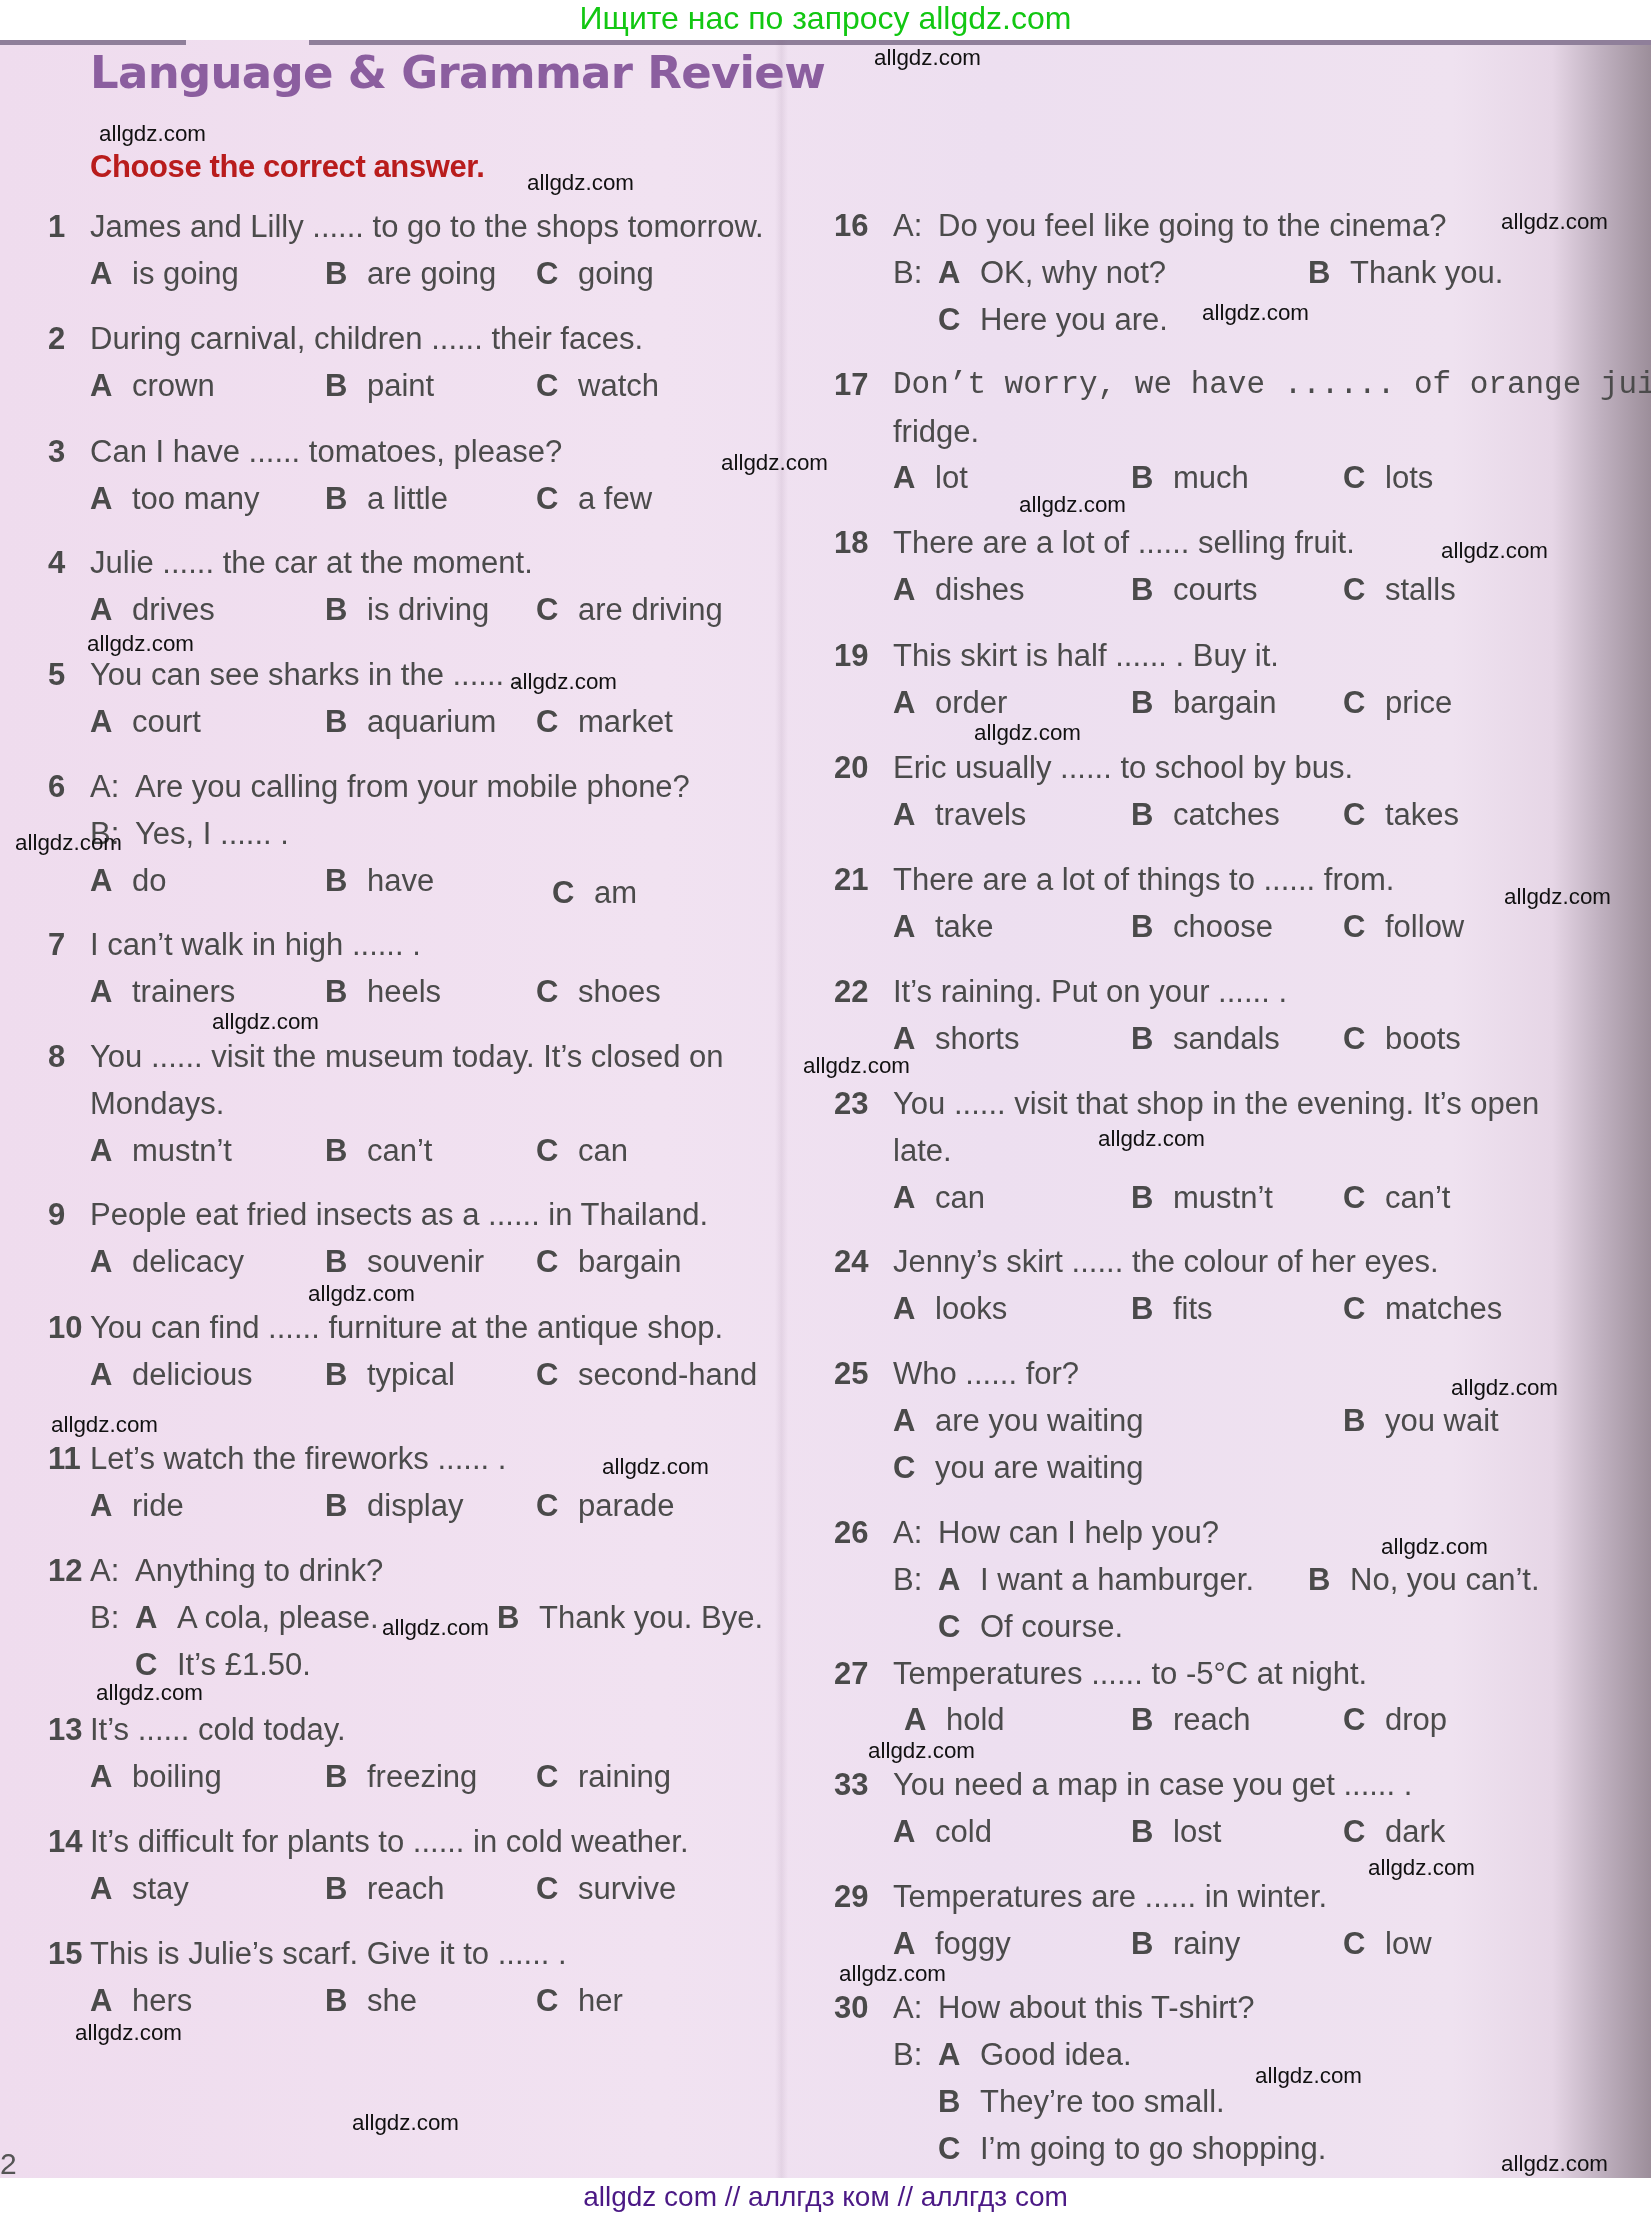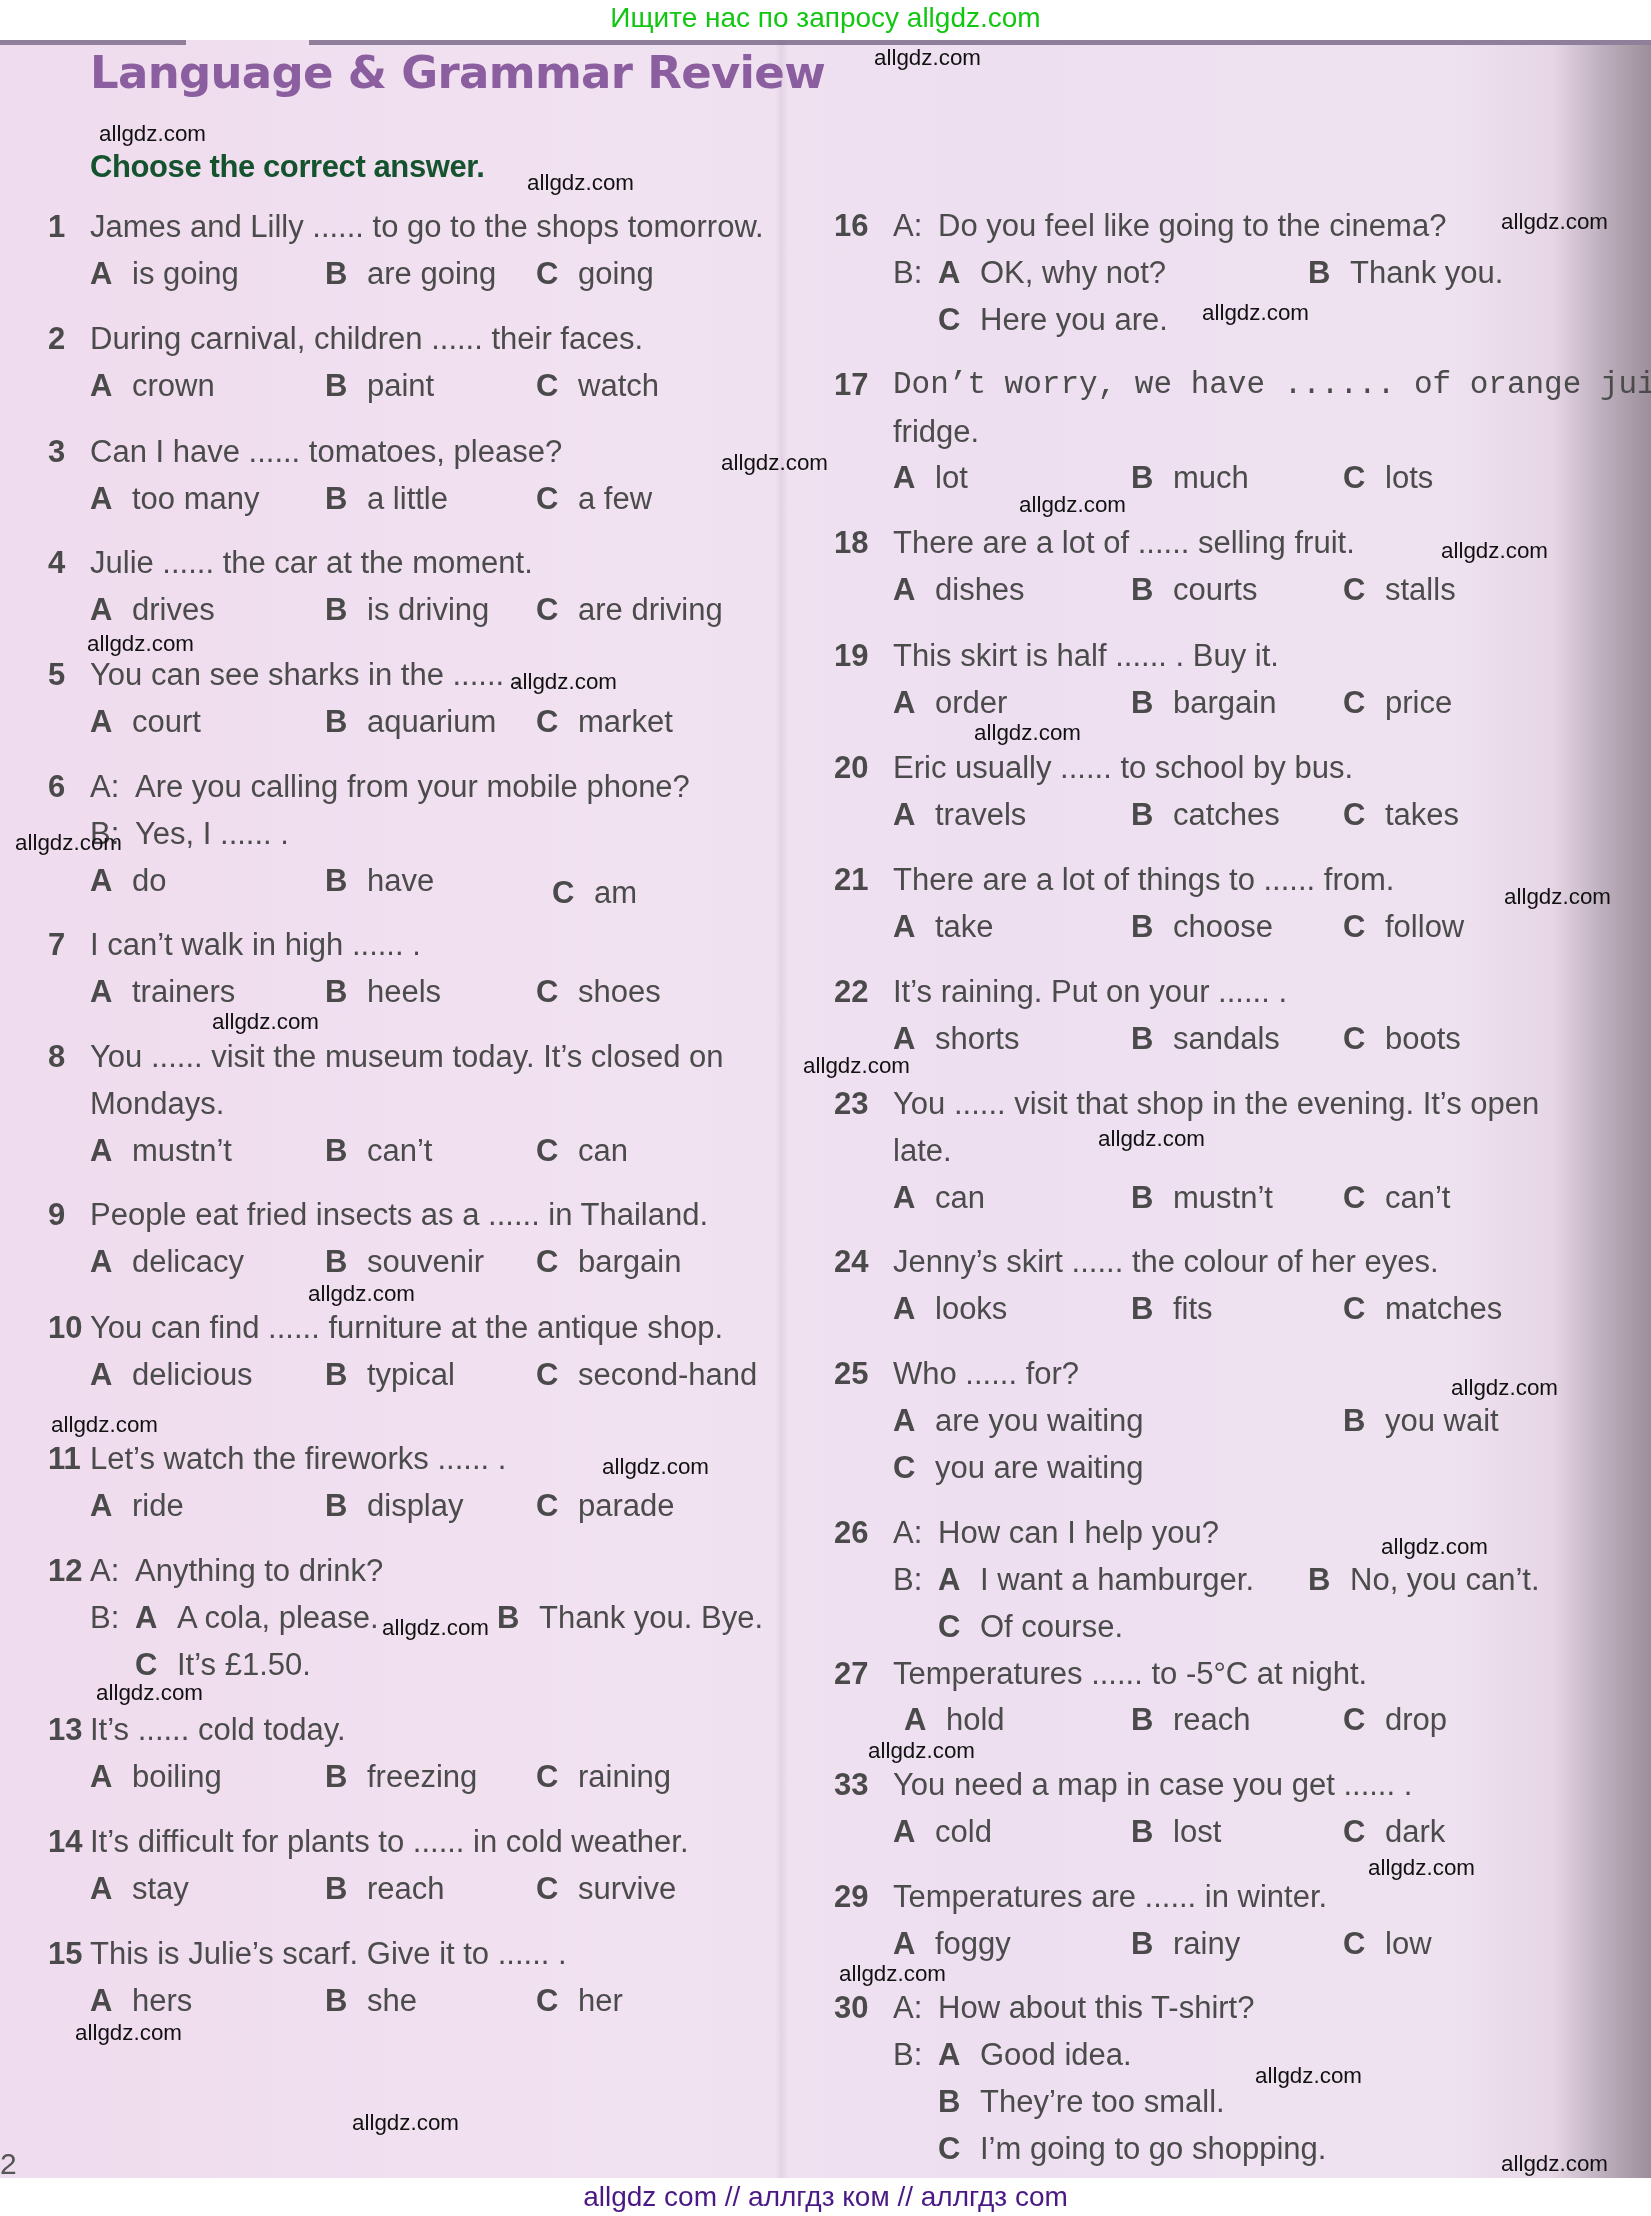--- a/index.html
+++ b/index.html
@@ -1,28 +1,28 @@
 <!DOCTYPE html>
 <html style="font-size:12px"><head>
 <meta charset="utf-8">
 <style>
   html, body { margin:0; padding:0; }
   body { width:1651px; height:2216px; position:relative; background:#ffffff; overflow:hidden;
          font-family:"DejaVu Sans", sans-serif; }
   .top-banner { position:absolute; left:0; top:0; width:1651px; height:39px; text-align:center;
-         color:#12c712; font-family:"Liberation Sans", sans-serif; font-size:28px; line-height:36px; }
+         color:#12c712; font-family:"Liberation Sans", sans-serif; font-size:32px; line-height:36px; }
   .page { position:absolute; left:0; top:40px; width:1651px; height:2138px;
           background:linear-gradient(90deg,#efdcee 0%,#f1e2f1 40%,#eddff0 60%,#efe2f0 88%,#e6d6e6 94%,#bfb0bf 97%,#9c8e9a 100%); }
   .page-rule { position:absolute; top:0; height:4.5px; background:#8f7f9a; }
   .gutter { position:absolute; left:775px; top:0; width:13.4px; height:2138px;
             background:linear-gradient(90deg,rgba(0,0,0,0),rgba(120,90,120,0.10),rgba(0,0,0,0)); }
   .title { position:absolute; left:90px; top:46px; font-family:"DejaVu Sans", sans-serif; font-weight:bold;
            font-size:45px; color:#8b5e9f; letter-spacing:-0.7px; white-space:nowrap; }
   .instr { position:absolute; left:90px; top:149px; font-family:"Liberation Sans", sans-serif; font-weight:bold;
-           font-size:31px; color:#14532d; white-space:nowrap; letter-spacing:-0.4px; }
+           font-size:31px; color:#b91c1c; white-space:nowrap; letter-spacing:-0.4px; }
   .q { position:absolute; font-family:"Liberation Sans", sans-serif; font-size:31px; color:#4b4b4b; }
   .q .line { position:absolute; height:46px; line-height:46px; white-space:nowrap; }
   .q .num { font-weight:bold; color:#4a4a4a; }
   .q .letter { font-weight:bold; color:#4a4a4a; display:inline-block; width:42px; }
   .q .speaker { display:inline-block; width:45px; }
   .wm { position:absolute; font-family:"Liberation Sans", sans-serif; font-size:22.4px; color:#111; white-space:nowrap; }
   .bottom-banner { position:absolute; left:0; top:2178px; width:1651px; height:39px; text-align:center;
          color:#4b1985; font-family:"Liberation Sans", sans-serif; font-size:28px; line-height:37px; background:#fff; }
   .page-num { position:absolute; left:0; top:2147px; font-family:"Liberation Sans", sans-serif; font-size:30px; color:#555; }
 </style>

